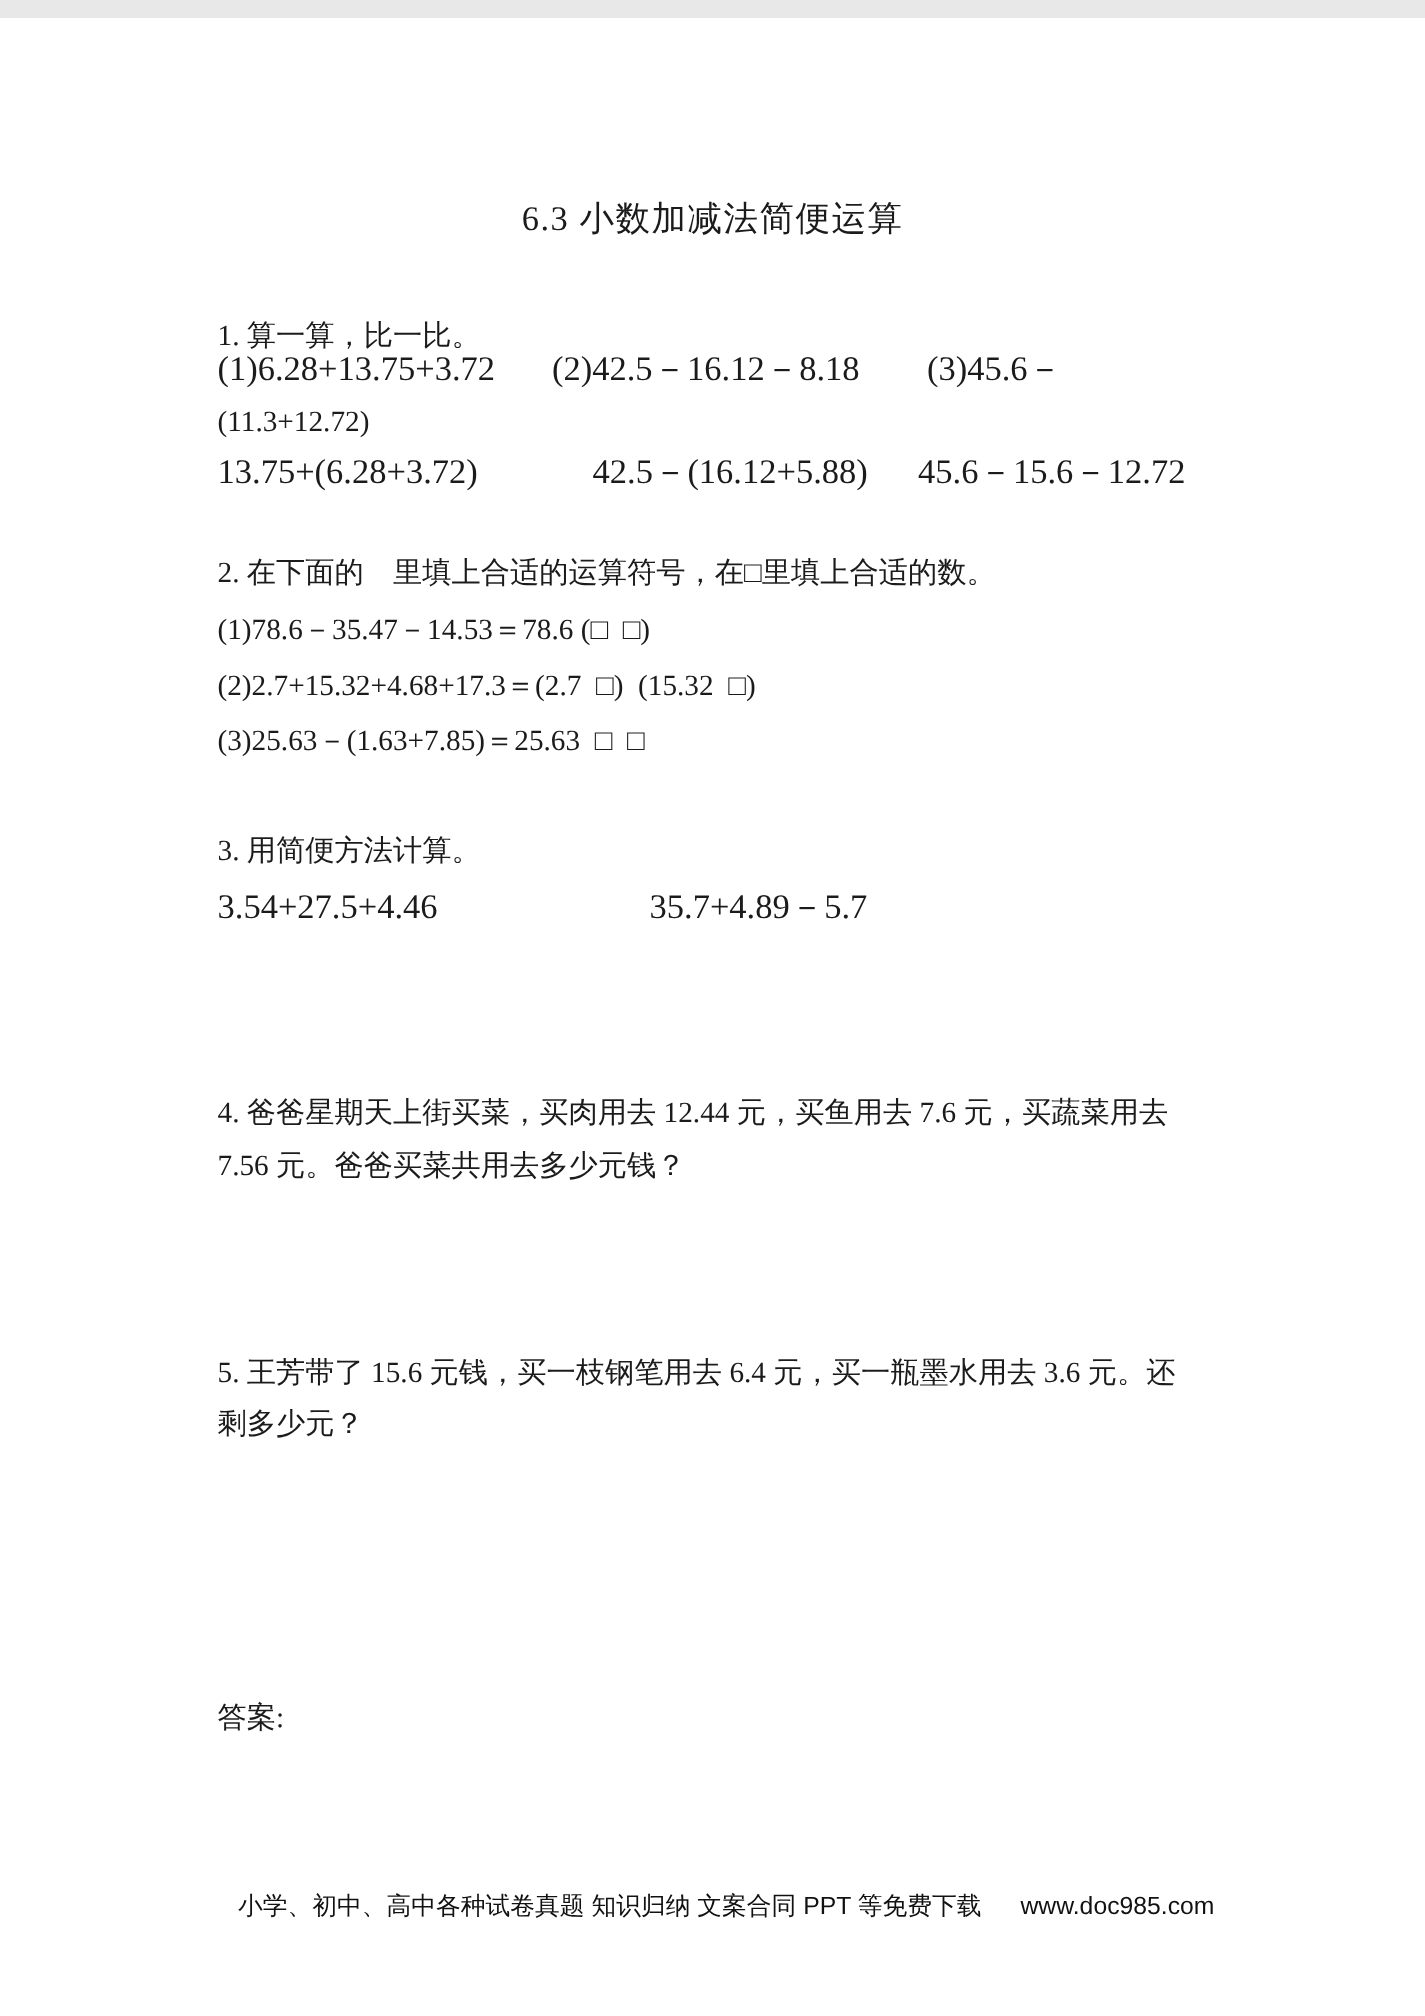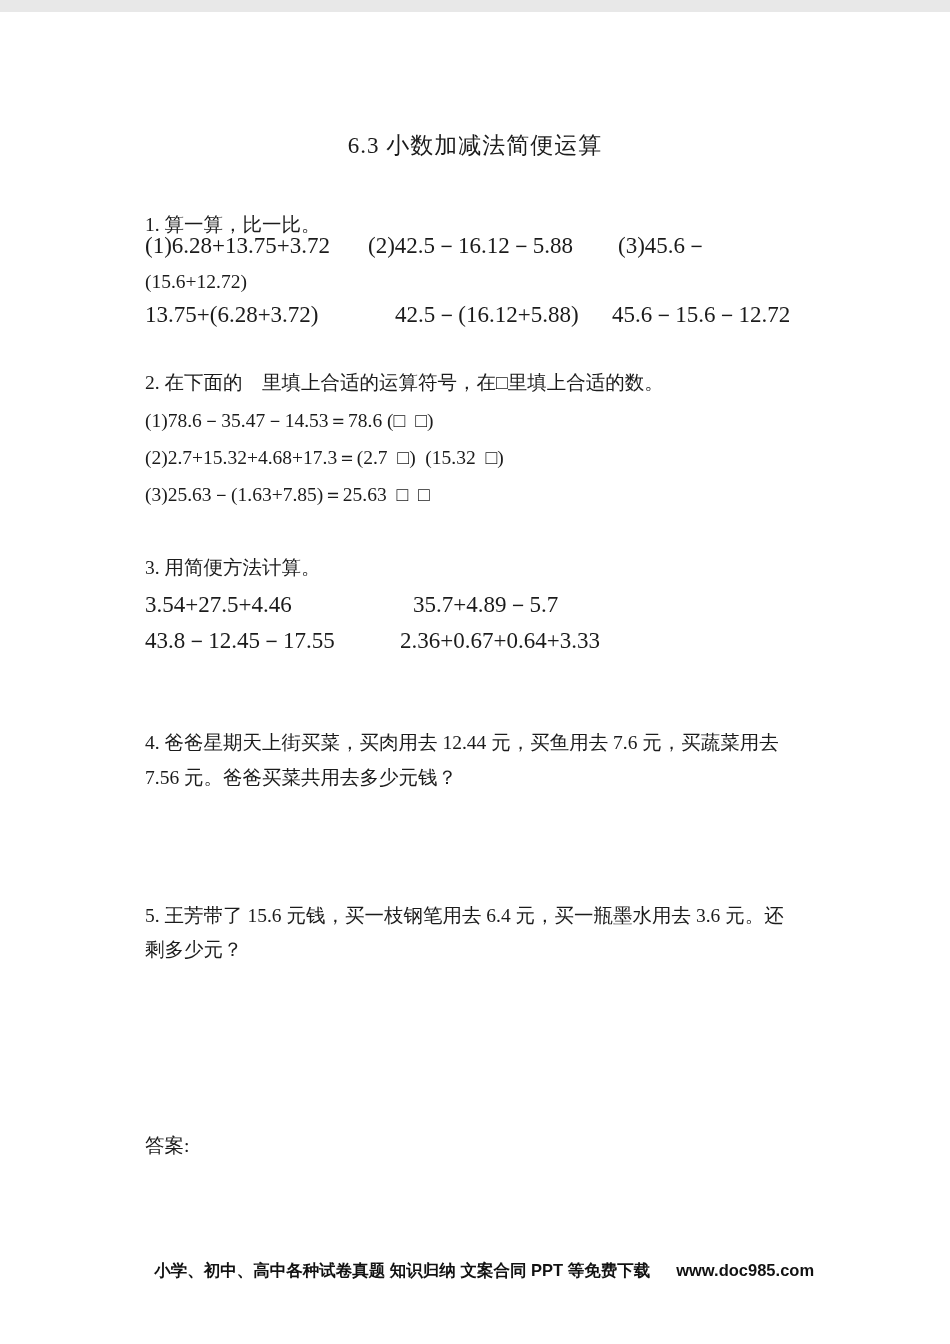--- a/index.html
+++ b/index.html
@@ -52,59 +52,54 @@
   .footer {
     position: absolute;
     top: 1229px;
     left: 0;
     width: 100%;
     text-align: center;
     font-family: "Liberation Sans", "DejaVu Sans", sans-serif;
     font-size: 16.5px;
     color: #111111;
     white-space: pre;
-    font-weight: bold;
   }
   .footer .url {
     margin-left: 26px;
   }
 </style>
 </head>
 <body>
 
 <div class="page">
 
   <h1 class="title">6.3 小数加减法简便运算</h1>
 
   <div class="line" style="top:201px">1. 算一算，比一比。</div>
   <div class="row" style="top:222px">
     <span class="seg" style="left:145px">(1)6.28+13.75+3.72</span>
-    <span class="seg" style="left:368px">(2)42.5－16.12－5.88</span>
+    <span class="seg" style="left:368px">(2)42.5－16.12－8.18</span>
     <span class="seg" style="left:618px">(3)45.6－</span>
   </div>
-  <div class="line" style="top:258px">(15.6+12.72)</div>
+  <div class="line" style="top:258px">(11.3+12.72)</div>
   <div class="row" style="top:291px">
     <span class="seg" style="left:145px">13.75+(6.28+3.72)</span>
     <span class="seg" style="left:395px">42.5－(16.12+5.88)</span>
     <span class="seg" style="left:612px">45.6－15.6－12.72</span>
   </div>
 
   <div class="line" style="top:359px">2. 在下面的　里填上合适的运算符号，在□里填上合适的数。</div>
   <div class="line" style="top:397px">(1)78.6－35.47－14.53＝78.6 (□  □)</div>
   <div class="line" style="top:434px">(2)2.7+15.32+4.68+17.3＝(2.7  □)  (15.32  □)</div>
   <div class="line" style="top:471px">(3)25.63－(1.63+7.85)＝25.63  □  □</div>
 
   <div class="line" style="top:544px">3. 用简便方法计算。</div>
   <div class="row" style="top:581px">
     <span class="seg" style="left:145px">3.54+27.5+4.46</span>
-    <span class="seg" style="left:413px">35.7+4.89－5.7</span>
-  </div>
-  <div class="row" style="top:617px">
-    <span class="seg" style="left:145px">43.8－12.45－17.55</span>
-    <span class="seg" style="left:400px">2.36+0.67+0.64+3.33</span>
+    <span class="seg" style="left:433px">35.7+4.89－5.7</span>
   </div>
 
   <div class="line" style="top:719px">4. 爸爸星期天上街买菜，买肉用去 12.44 元，买鱼用去 7.6 元，买蔬菜用去</div>
   <div class="line" style="top:754px">7.56 元。爸爸买菜共用去多少元钱？</div>
 
   <div class="line" style="top:892px">5. 王芳带了 15.6 元钱，买一枝钢笔用去 6.4 元，买一瓶墨水用去 3.6 元。还</div>
   <div class="line" style="top:926px">剩多少元？</div>
 
   <div class="line" style="top:1122px">答案:</div>
 

